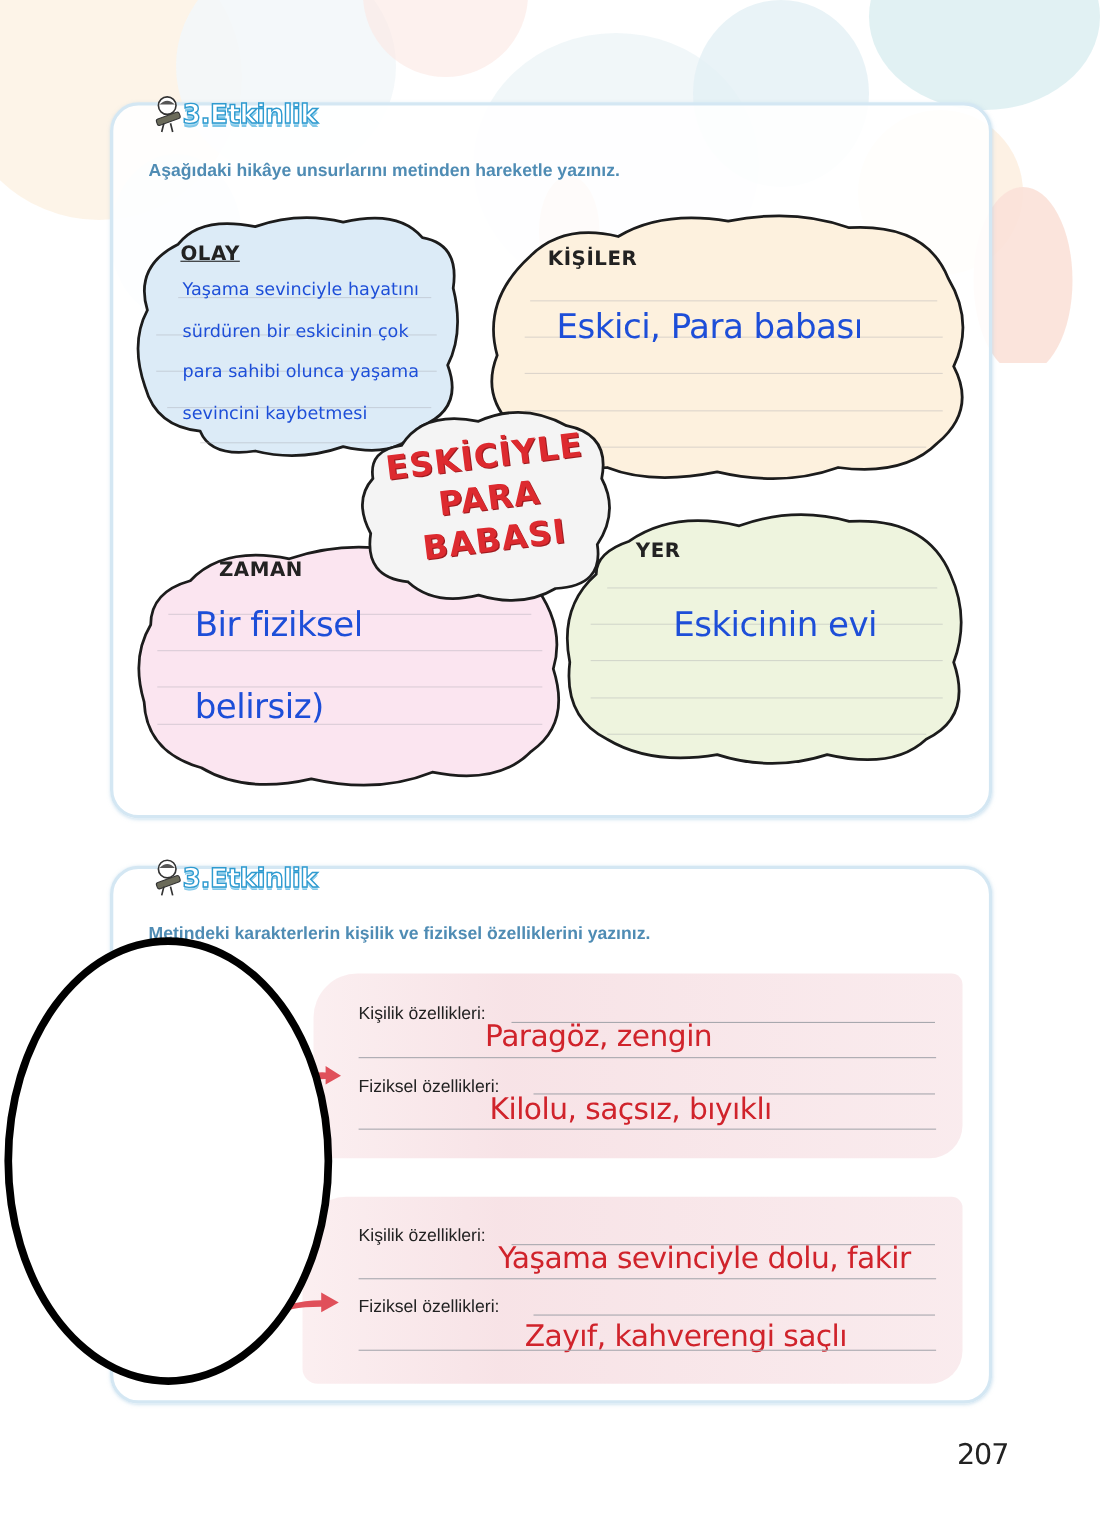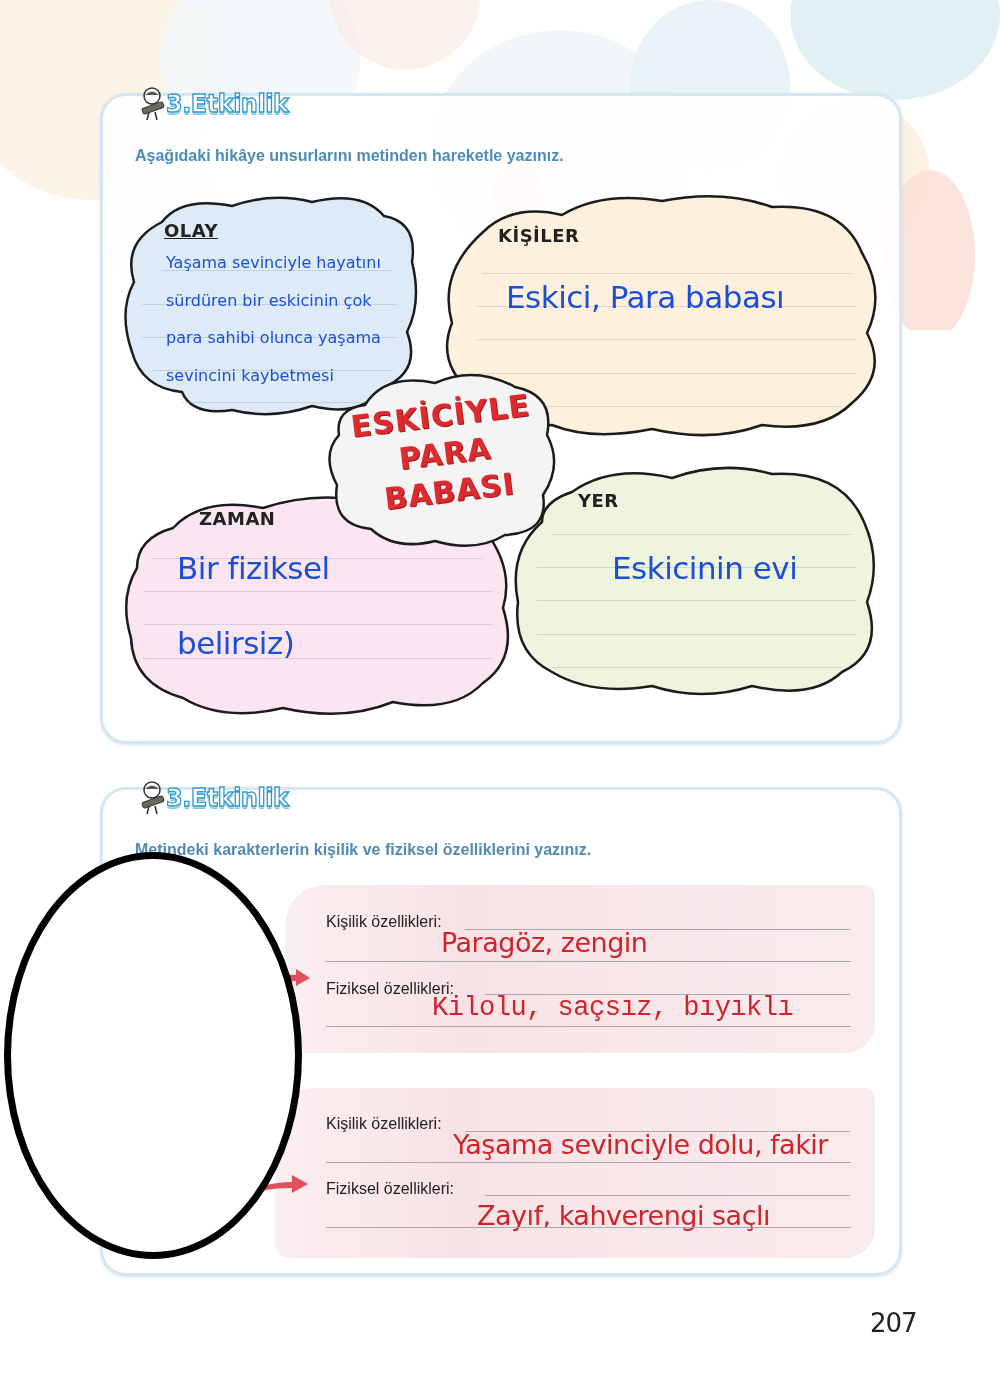--- a/index.html
+++ b/index.html
@@ -175,21 +175,21 @@
 
 <div class="instruction" style="left:135px;top:841px;">Metindeki karakterlerin kişilik ve fiziksel özelliklerini yazınız.</div>
 
 <div class="strip" style="left:285px;top:885px;width:590px;height:168px;background:linear-gradient(90deg,rgba(248,225,228,0.55),rgba(246,222,226,0.85) 30%,rgba(246,222,226,0.6));"></div>
 <div class="field-label" style="left:326px;top:913px;">Kişilik özellikleri:</div>
 <div class="field-line" style="left:465px;top:929px;width:385px;"></div>
 <div class="field-ans" style="left:441px;top:927px;">Paragöz, zengin</div>
 <div class="field-line" style="left:326px;top:961px;width:525px;"></div>
 <div class="field-label" style="left:326px;top:980px;">Fiziksel  özellikleri:</div>
 <div class="field-line" style="left:485px;top:994px;width:365px;"></div>
-<div class="field-ans" style="left:432px;top:993px;font-family:Liberation Mono, monospace;">Kilolu, saçsız, bıyıklı</div>
+<div class="field-ans" style="left:445px;top:993px;">Kilolu, saçsız, bıyıklı</div>
 <div class="field-line" style="left:326px;top:1026px;width:525px;"></div>
 
 <div class="strip" style="left:275px;top:1088px;width:600px;height:170px;background:linear-gradient(90deg,rgba(248,225,228,0.55),rgba(246,222,226,0.85) 30%,rgba(246,222,226,0.6));"></div>
 <div class="field-label" style="left:326px;top:1115px;">Kişilik özellikleri:</div>
 <div class="field-line" style="left:465px;top:1131px;width:385px;"></div>
 <div class="field-ans" style="left:453px;top:1129px;">Yaşama sevinciyle dolu, fakir</div>
 <div class="field-line" style="left:326px;top:1162px;width:525px;"></div>
 <div class="field-label" style="left:326px;top:1180px;">Fiziksel  özellikleri:</div>
 <div class="field-line" style="left:485px;top:1195px;width:365px;"></div>
 <div class="field-ans" style="left:477px;top:1200px;">Zayıf, kahverengi saçlı</div>

